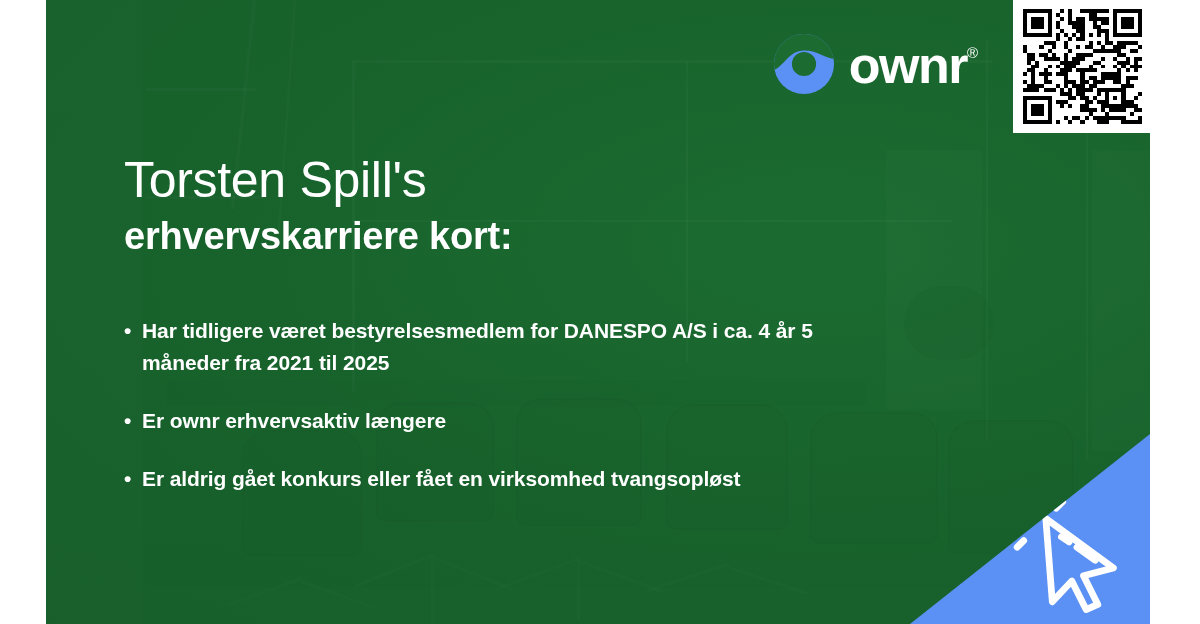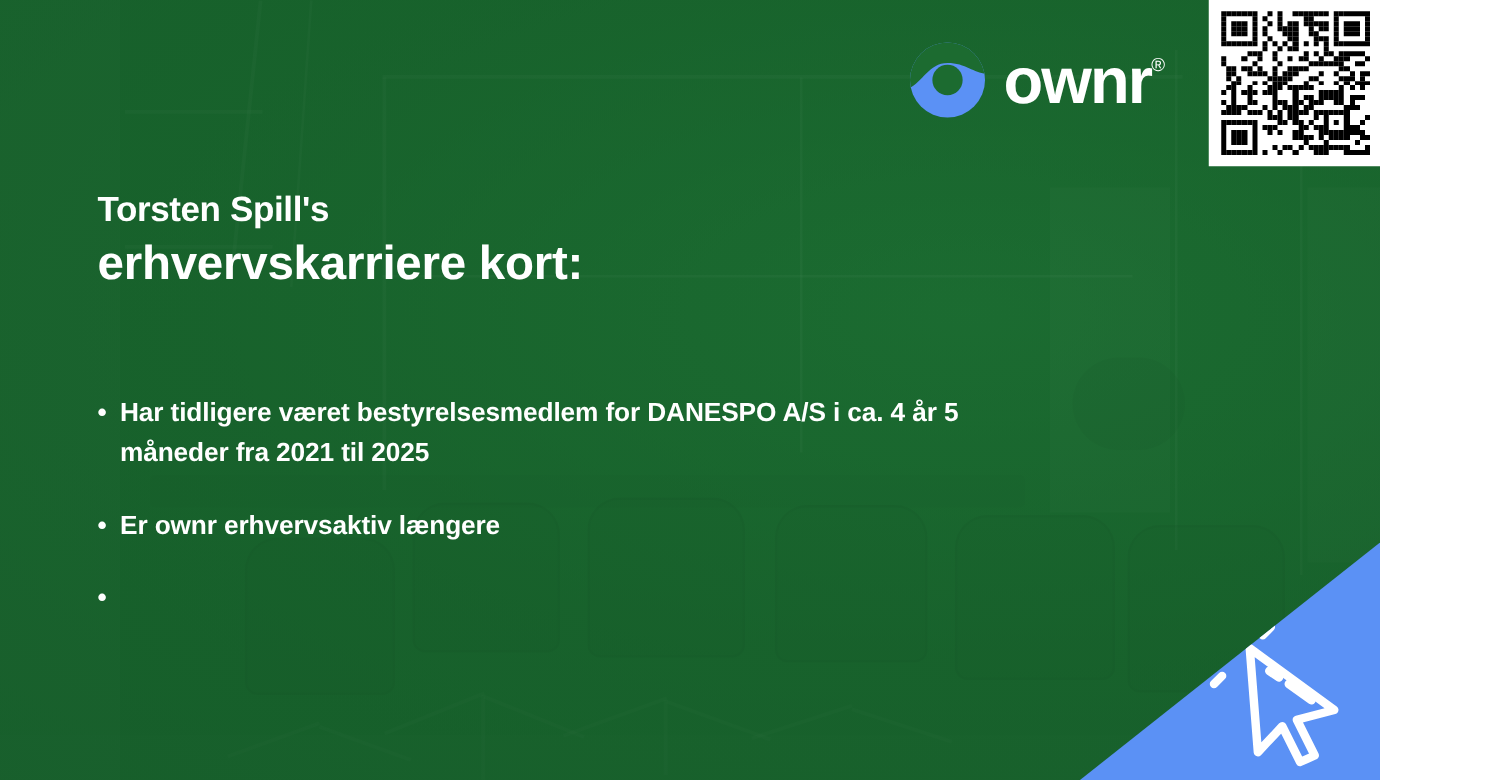--- a/index.html
+++ b/index.html
@@ -9,20 +9,21 @@
   }
   * { box-sizing: border-box; }
 
   .card {
     position: relative;
     width: 1104px;
     height: 624px;
     overflow: hidden;
     background: #1c6b30;
     font-family: "Liberation Sans", sans-serif;
+    margin-left: 46px;
   }
 
   
   .photo-layer {
     position: absolute;
     inset: 0;
     opacity: 1;
     pointer-events: none;
   }
   .photo-layer .shape {
@@ -126,22 +127,22 @@
   }
 
   
   .headline {
     position: absolute;
     left: 78px;
     top: 152px;
     color: #ffffff;
   }
   .headline .line1 {
-    font-size: 28px;
-    font-weight: bold;
+    font-size: 50px;
+    font-weight: normal;
     line-height: 1.12;
     letter-spacing: -0.3px;
   }
   .headline .line2 {
     font-size: 38px;
     font-weight: bold;
     line-height: 1.18;
     letter-spacing: -0.2px;
     margin-top: 6px;
   }
@@ -1095,20 +1096,21 @@
     <div class="bullet-item">
       <span class="bullet-dot">•</span>
       <span class="bullet-text">Har tidligere været bestyrelsesmedlem for DANESPO A/S i ca. 4 år 5 måneder fra 2021 til 2025</span>
     </div>
     <div class="bullet-item">
       <span class="bullet-dot">•</span>
       <span class="bullet-text">Er ownr erhvervsaktiv længere</span>
     </div>
     <div class="bullet-item">
       <span class="bullet-dot">•</span>
+      <span class="bullet-text">Er aldrig gået konkurs eller fået en virksomhed tvangsopløst</span>
     </div>
   </div>
 
   <div class="corner-triangle">
     <svg class="cursor-icon" viewBox="0 0 100 100" fill="none" stroke="#ffffff" stroke-width="5.2" stroke-linecap="round" stroke-linejoin="round">
       <path d="M26 22 L78 60 L55 66 L66 88 L57 92 L46 70 L31 86 Z" fill="none"></path>
       <line x1="38" y1="36" x2="44" y2="40"></line>
       <line x1="50" y1="44" x2="64" y2="54"></line>
       <line x1="22" y1="9" x2="22" y2="2"></line>
       <line x1="10" y1="14" x2="5" y2="9"></line>

